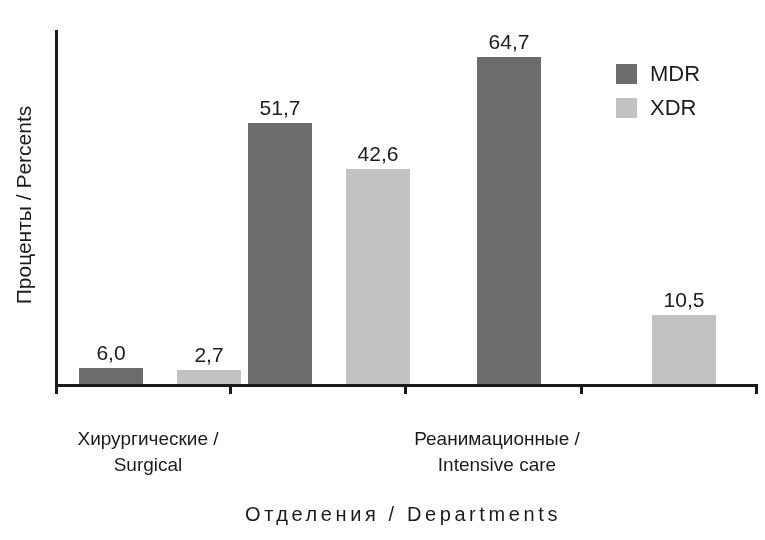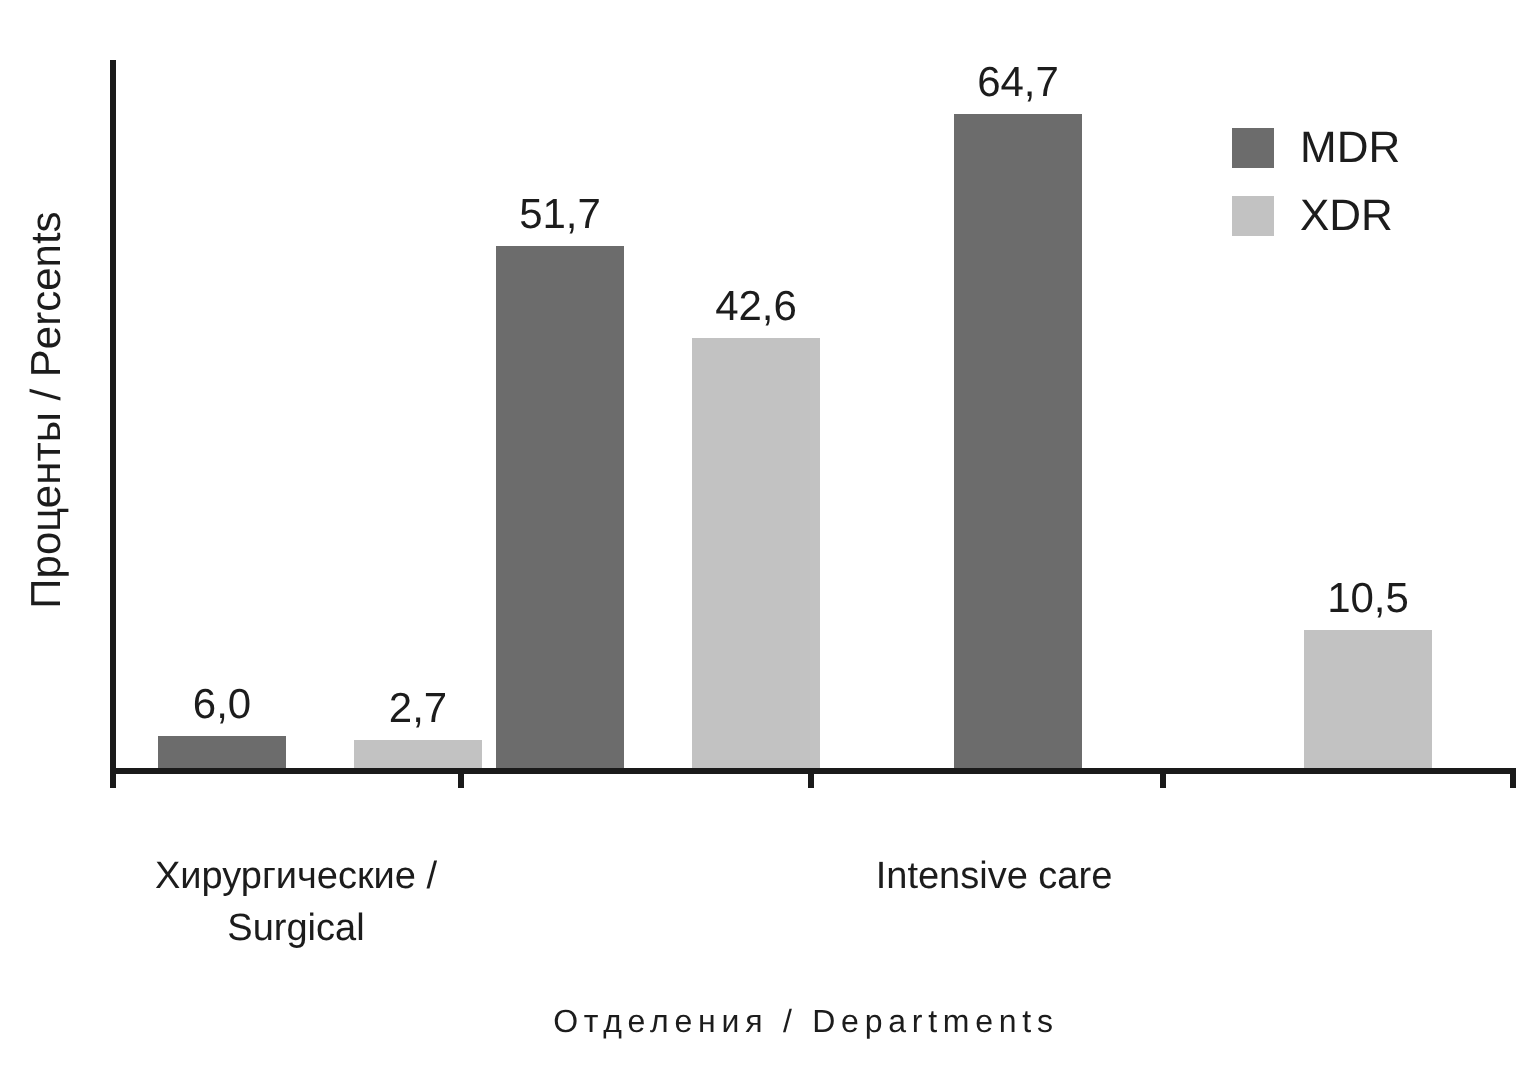--- a/index.html
+++ b/index.html
@@ -40,21 +40,21 @@
     text-align: center;
     font-size: 21px;
     transform: rotate(-90deg);
     white-space: nowrap;
   }
   .xlabel {
     position: absolute;
     left: 103px; top: 503px;
     width: 600px;
     text-align: center;
-    font-size: 16px;
+    font-size: 20px;
     letter-spacing: 0.18em;
     white-space: nowrap;
   }
   
   .group {
     position: absolute;
     top: 20px;
     height: 364px;
     width: 138px;
     display: flex;
@@ -162,20 +162,21 @@
       <div class="bar-value">10,5</div>
       <div class="bar" style="height: 69px; background: rgb(194, 194, 194);"></div>
     </div>
   </div>
 
   <div class="cat-label" style="left:56px">
     <span>Хирургические /</span>
     <span>Surgical</span>
   </div>
   <div class="cat-label" style="left:405px">
+    <span>Реанимационные /</span>
     <span>Intensive care</span>
   </div>
 
   <div class="legend">
     <div class="legend-row">
       <span class="legend-swatch" style="background: rgb(108, 108, 108);"></span>
       <span class="legend-text">MDR</span>
     </div>
     <div class="legend-row">
       <span class="legend-swatch" style="background: rgb(194, 194, 194);"></span>

